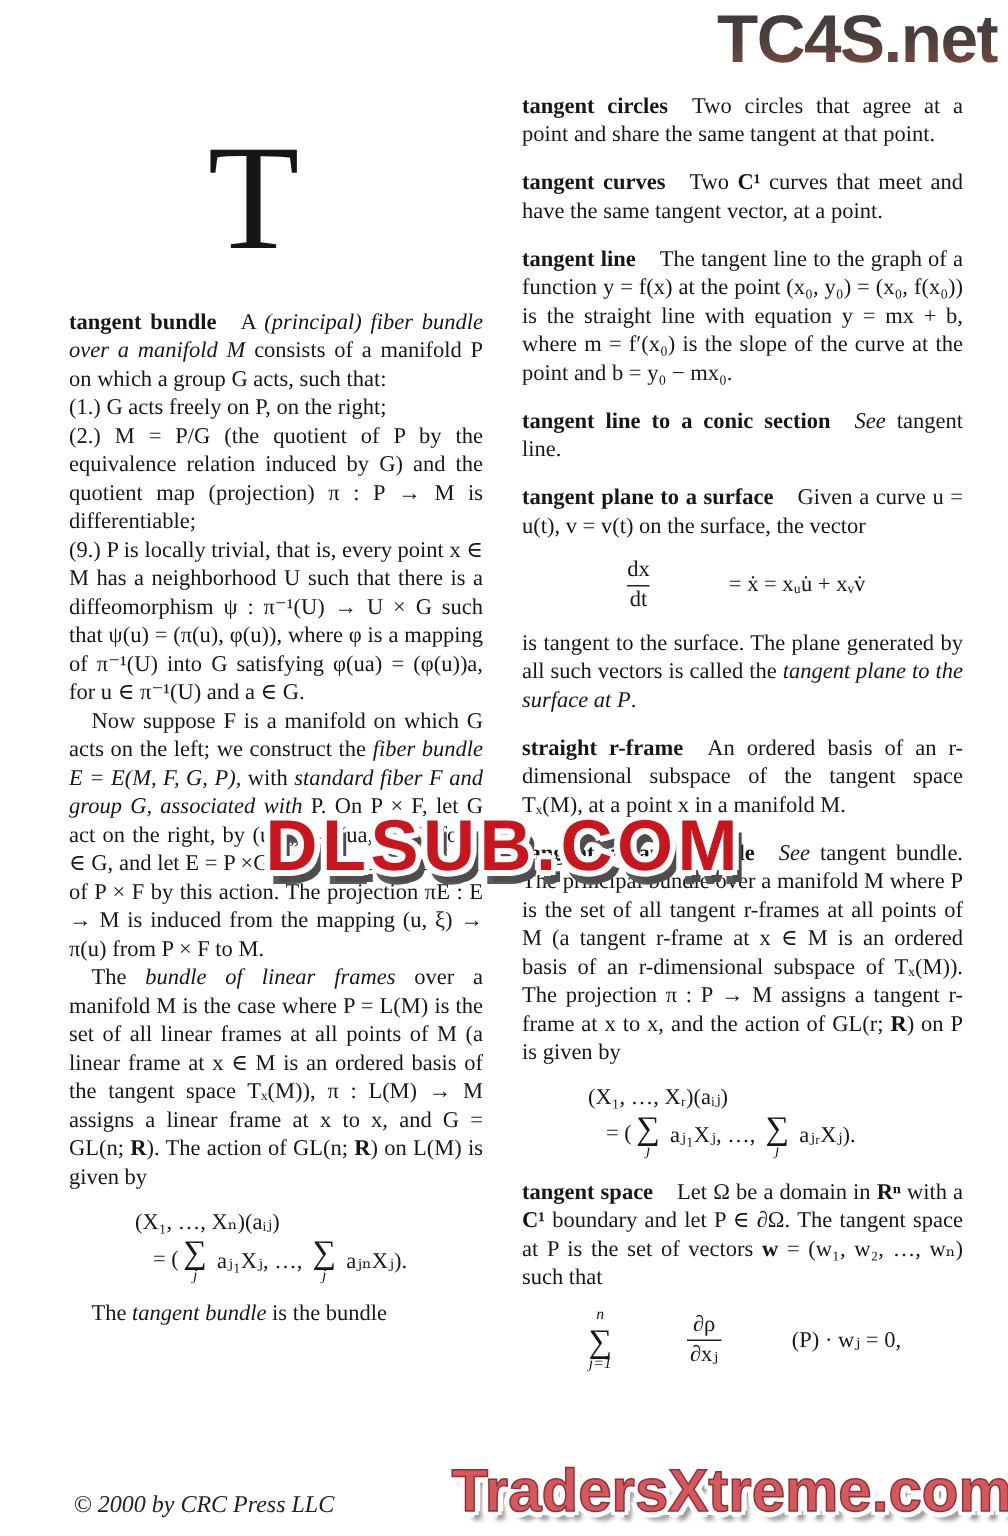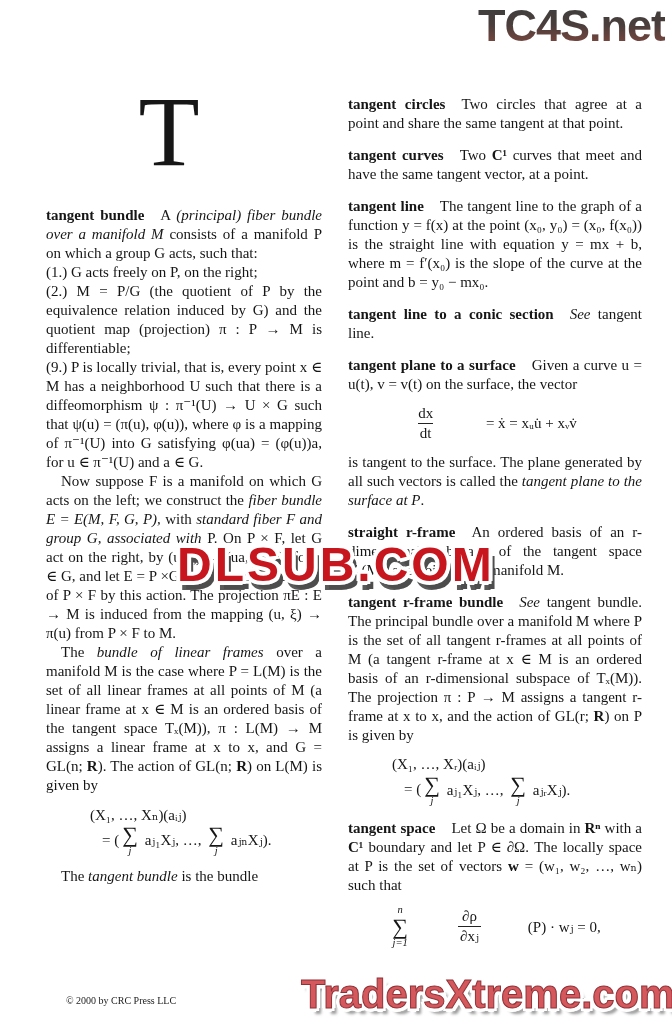--- a/index.html
+++ b/index.html
@@ -4,21 +4,21 @@
 <style>
   html,body { margin:0; padding:0; }
   body {
     width:672px; height:1024px; position:relative; overflow:hidden;
     background:#ffffff;
     font-family:"Liberation Serif","DejaVu Serif","DejaVu Sans",serif;
     color:#161616;
   }
   .columns { display:flex; padding-left:46px; padding-right:30px; gap:26px; }
   .col-left  { width:276px; padding-top:78px; }
-  .col-right { width:294px; padding-top:95px; }
+  .col-right { width:294px; padding-top:62px; }
   p { margin:0; font-size:15px; line-height:19px; text-align:justify; }
   .entry { margin-bottom:13px; }
   .term { font-weight:bold; }
   .tgap { display:inline-block; width:16px; }
   .indent { text-indent:15px; }
   .dropcap {
     font-size:100px; line-height:1; text-align:center;
     margin:4px 30px 24px 0;
   }
   .it { font-style:italic; }
@@ -55,21 +55,21 @@
   }
   .wm-traders {
     left:301px; top:972px; font-size:40px; letter-spacing:0px;
     color:#d4585c;
     -webkit-text-stroke:1px #8e3238;
     text-shadow:
       -3px -3px 0 #fff, 3px -3px 0 #fff, -3px 3px 0 #fff, 3px 3px 0 #fff,
       -4px 0 0 #fff, 4px 0 0 #fff, 0 -4px 0 #fff, 0 4px 0 #fff,
       5px 6px 3px #9a9a9a;
   }
-  .footer { position:absolute; left:66px; top:995px; font-size:10px; color:#222; }
+  .footer { position:absolute; left:49px; top:995px; font-size:16px; color:#222;font-style:italic; }
 </style>
 </head>
 <body>
 
 <div class="page">
 
   <div class="wm wm-tc4s">TC4S.net</div>
 
   <div class="columns">
 
@@ -161,21 +161,21 @@
               <span class="fsum">
                 <span class="fsigma">∑</span>
                 <span class="fbot">j</span>
               </span>
               <span class="ftext"> aⱼᵣXⱼ).</span>
             </div>
         </div>
       </div>
 
       <div class="entry">
-        <p><b class="term">tangent space</b><span class="tgap"></span><span><span>Let Ω be a domain in </span><span class="bd">Rⁿ</span><span> with a </span><span class="bd">C¹</span><span> boundary and let P ∈ ∂Ω. The locally space at P is the set of vectors </span><span class="bd">w</span><span> = (w₁, w₂, …, wₙ) such that</span></span></p>
+        <p><b class="term">tangent space</b><span class="tgap"></span><span><span>Let Ω be a domain in </span><span class="bd">Rⁿ</span><span> with a </span><span class="bd">C¹</span><span> boundary and let P ∈ ∂Ω. The tangent space at P is the set of vectors </span><span class="bd">w</span><span> = (w₁, w₂, …, wₙ) such that</span></span></p>
         <div class="formula fcenter">
           <div class="fline">
               <span class="fsum">
                 <span class="ftop">n</span>
                 <span class="fsigma">∑</span>
                 <span class="fbot">j=1</span>
               </span>
               <span class="ffrac">
                 <span class="fnum">∂ρ</span>
                 <span class="fden">∂xⱼ</span>

